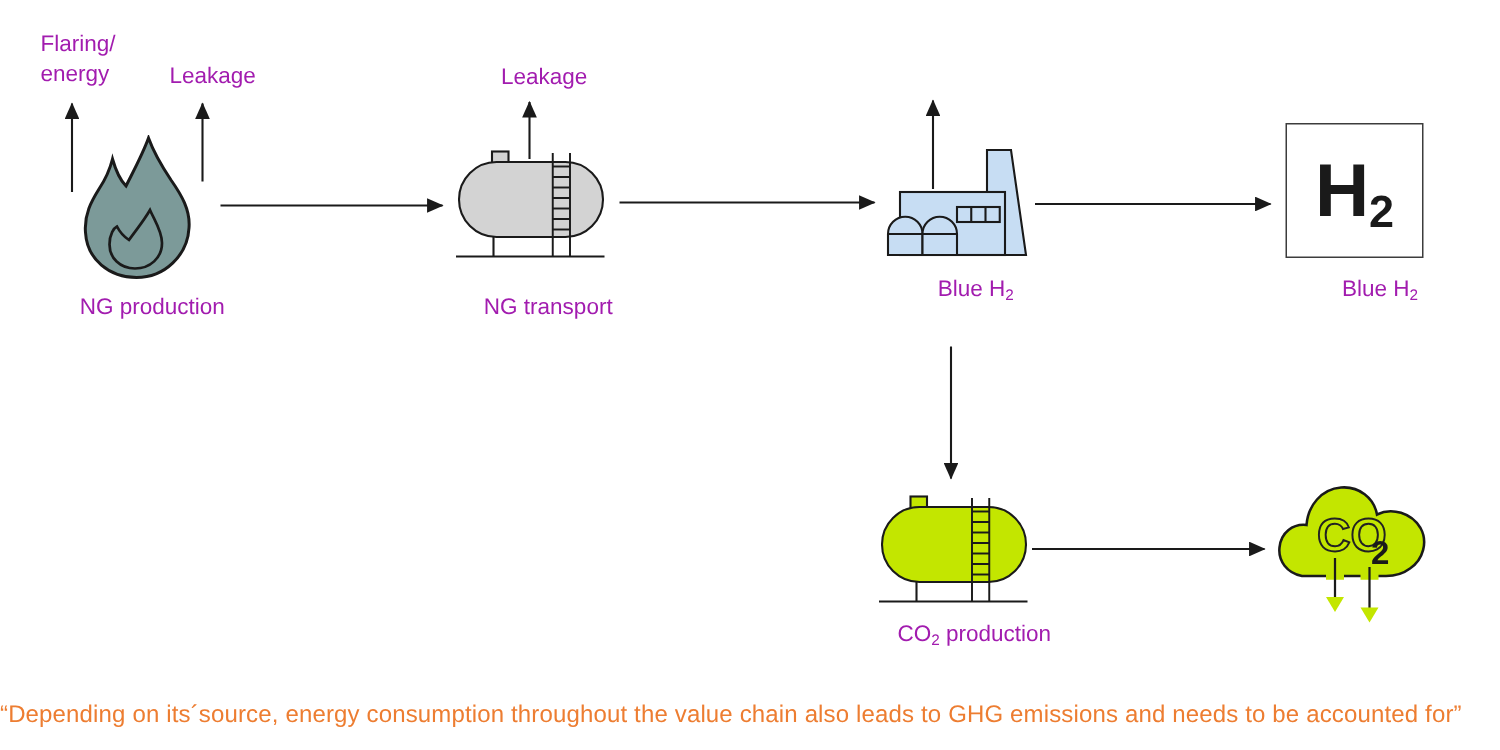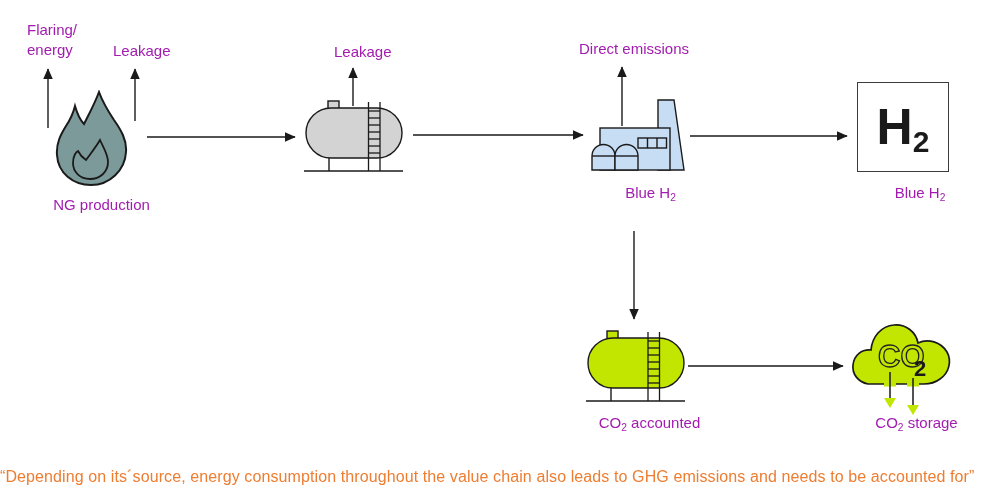--- a/index.html
+++ b/index.html
@@ -128,35 +128,32 @@
     <text x="30" y="49" font-size="31" font-weight="bold" fill="none" stroke="#222222" stroke-width="1.3">CO</text>
     <text x="66" y="58" font-size="22" font-weight="bold" fill="#1a1a1a">2</text>
   </svg>
 
   <div class="abs layer-lbl lbl" style="left:14px; top:20px;">
     <div>Flaring/</div>
     <div>energy</div>
   </div>
   <div class="abs layer-lbl lbl" style="left:100px; top:41px;">Leakage</div>
   <div class="abs layer-lbl lbl" style="left:321px; top:42px;">Leakage</div>
-  <div class="abs layer-lbl lbl" style="left:566px; top:39px; width:145px;">Direct emissions</div>
 
   <div class="abs layer-lbl lbl center" style="left:16px; top:195px; width:145px;text-align:center;">NG production</div>
+  <div class="abs layer-lbl lbl center" style="left:280px; top:195px; width:145px;">NG transport</div>
 
   <div class="abs layer-lbl lbl center" style="left:565px; top:183px; width:145px;">
     <div><span>Blue H</span><span class="sub">2</span></div>
   </div>
 
   <div class="abs layer-lbl lbl center" style="left:833px; top:183px; width:148px;">
     <div><span>Blue H</span><span class="sub">2</span></div>
   </div>
 
   <div class="abs layer-lbl lbl center" style="left:564px; top:413px; width:145px;">
-    <span>CO</span><span class="sub">2</span><span> accounted</span>
+    <span>CO</span><span class="sub">2</span><span> production</span>
   </div>
 
-  <div class="abs layer-lbl lbl center" style="left:831px; top:413px; width:145px;">
-    <span>CO</span><span class="sub">2</span><span> storage</span>
-  </div>
 
   <div class="abs layer-lbl footnote" style="color: rgb(237, 125, 49);">“Depending on its´source, energy consumption throughout the value chain also leads to GHG emissions and needs to be accounted for”</div>
 
 </div>
 
 </body></html>

